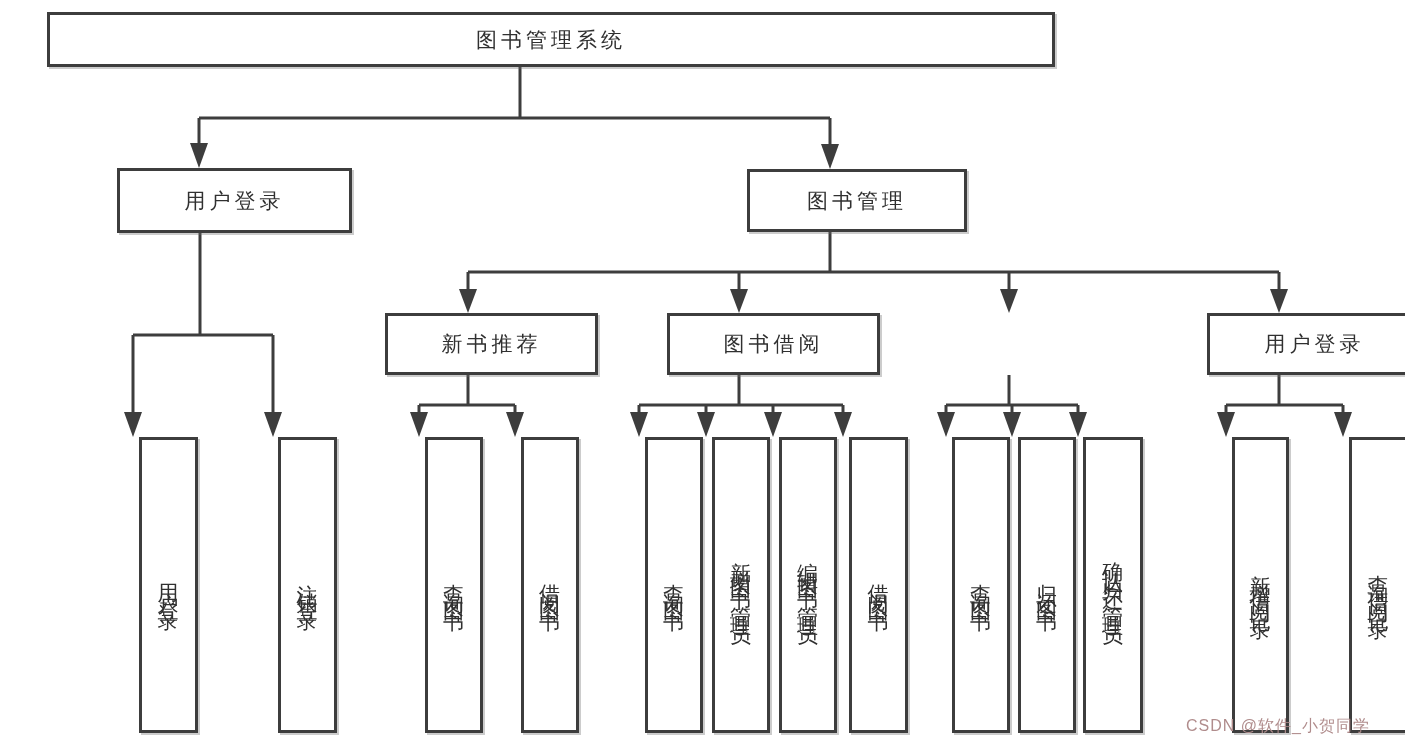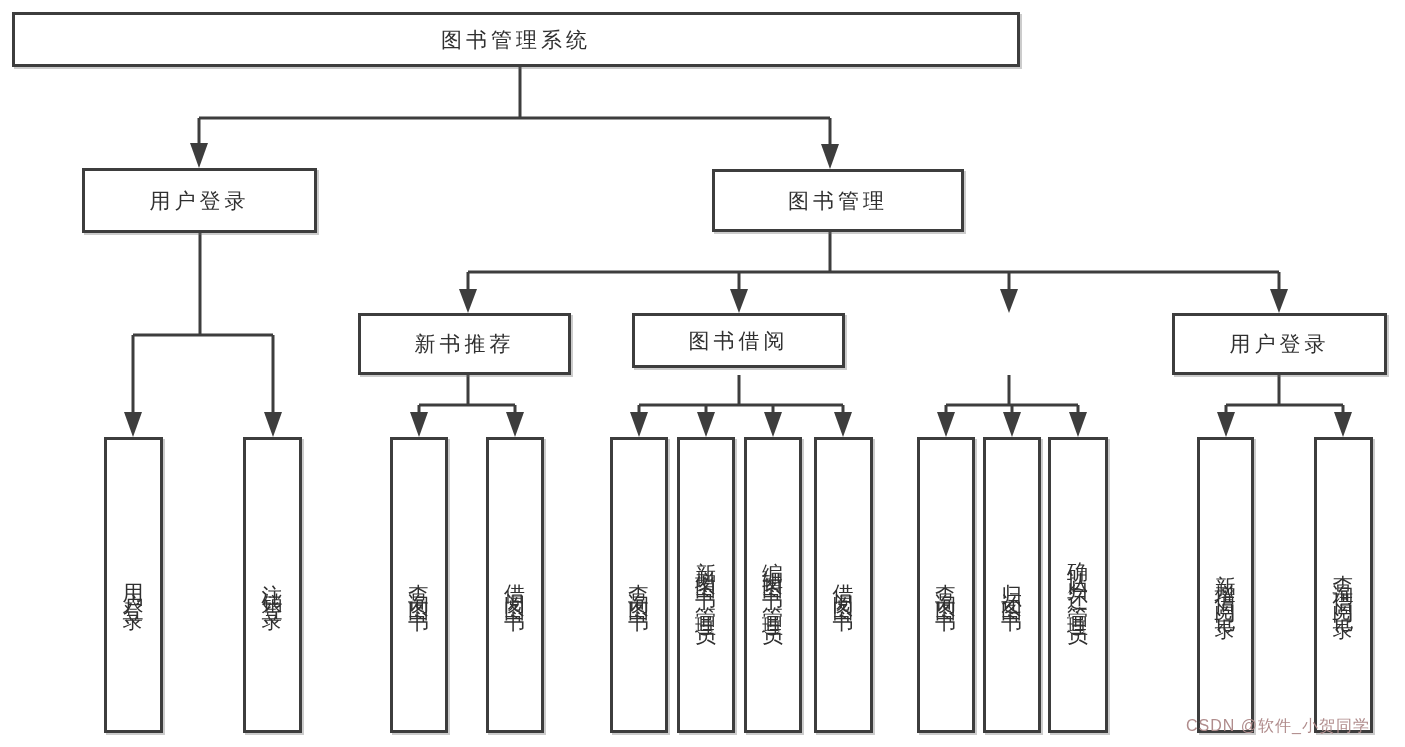--- a/index.html
+++ b/index.html
@@ -20,20 +20,21 @@
   svg.wires{position:absolute;left:0;top:0;width:1405px;height:747px;color:var(--line);}
   svg.wires path{stroke:currentColor;stroke-width:3;fill:none;}
   svg.wires polygon{fill:currentColor;stroke:none;}
   .box{
     position:absolute;
     box-sizing:border-box;
     border:3px solid var(--line);
     background:#fff;
     display:flex;align-items:center;justify-content:center;
     box-shadow:2px 2px 0 rgba(110,110,110,.35);
+    margin-left:35px;
   }
   .box .lbl{
     font-size:21px;
     letter-spacing:4px;
     color:var(--text);
     white-space:nowrap;
     line-height:1.2;
   }
   .box.v .lbl{
     writing-mode:vertical-rl;
@@ -125,28 +126,28 @@
     </g>
   </svg>
 
   <div class="box" style="left:12px;top:12px;width:1008px;height:55px">
     <span class="lbl">图书管理系统</span>
   </div>
 
   <div class="box" style="left:82px;top:168px;width:235px;height:65px">
     <span class="lbl">用户登录</span>
   </div>
-  <div class="box" style="left:712px;top:169px;width:252px;height:63px">
+  <div class="box" style="left:712px;top:169px;width:220px;height:63px">
     <span class="lbl">图书管理</span>
   </div>
 
-  <div class="box" style="left:358px;top:313px;width:213px;height:62px">
+  <div class="box" style="left:350px;top:313px;width:213px;height:62px">
     <span class="lbl">新书推荐</span>
   </div>
-  <div class="box" style="left:632px;top:313px;width:213px;height:55px">
+  <div class="box" style="left:632px;top:313px;width:213px;height:62px">
     <span class="lbl">图书借阅</span>
   </div>
   <div class="box" style="left:1172px;top:313px;width:215px;height:62px">
     <span class="lbl">用户登录</span>
   </div>
 
   <div class="box v" style="left:104px;top:437px;width:59px;height:296px">
     <span class="lbl">用户登录</span>
   </div>
   <div class="box v" style="left:243px;top:437px;width:59px;height:296px">

